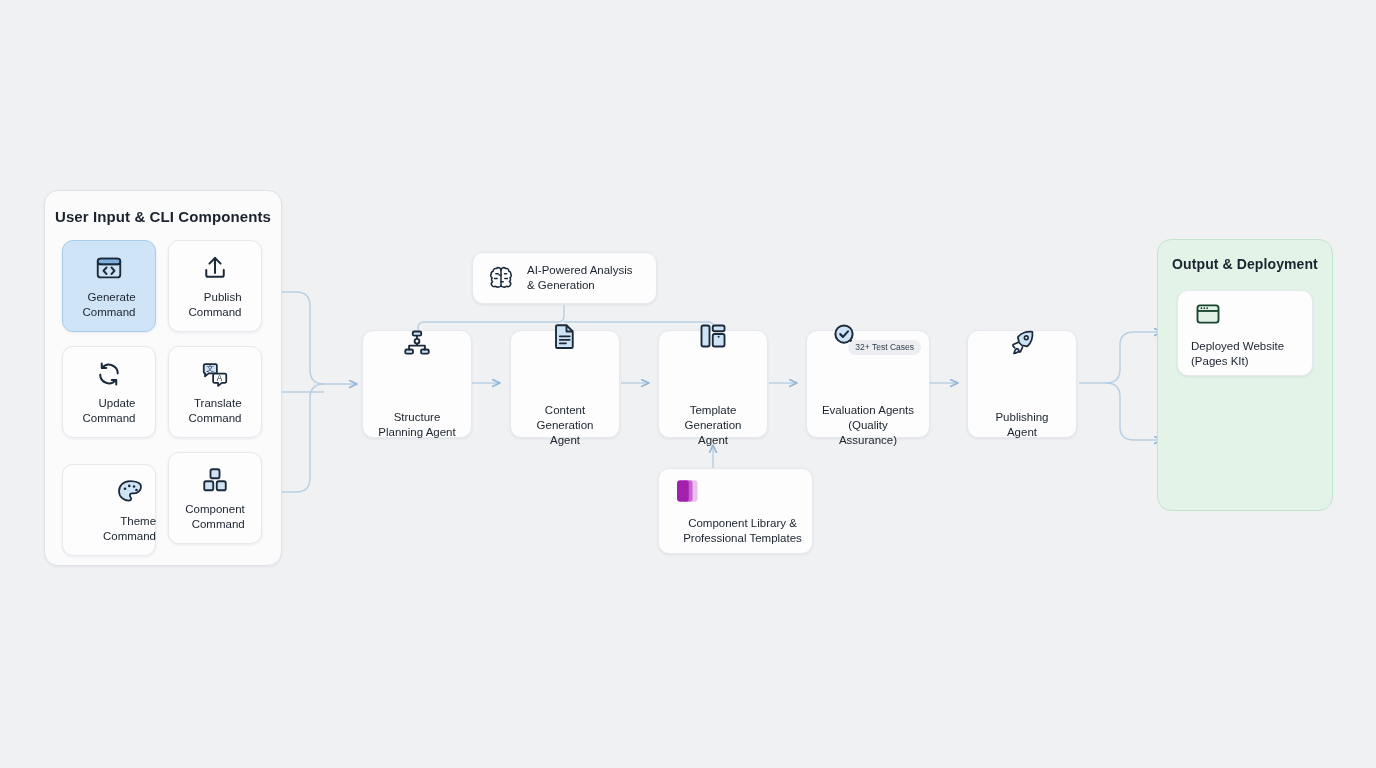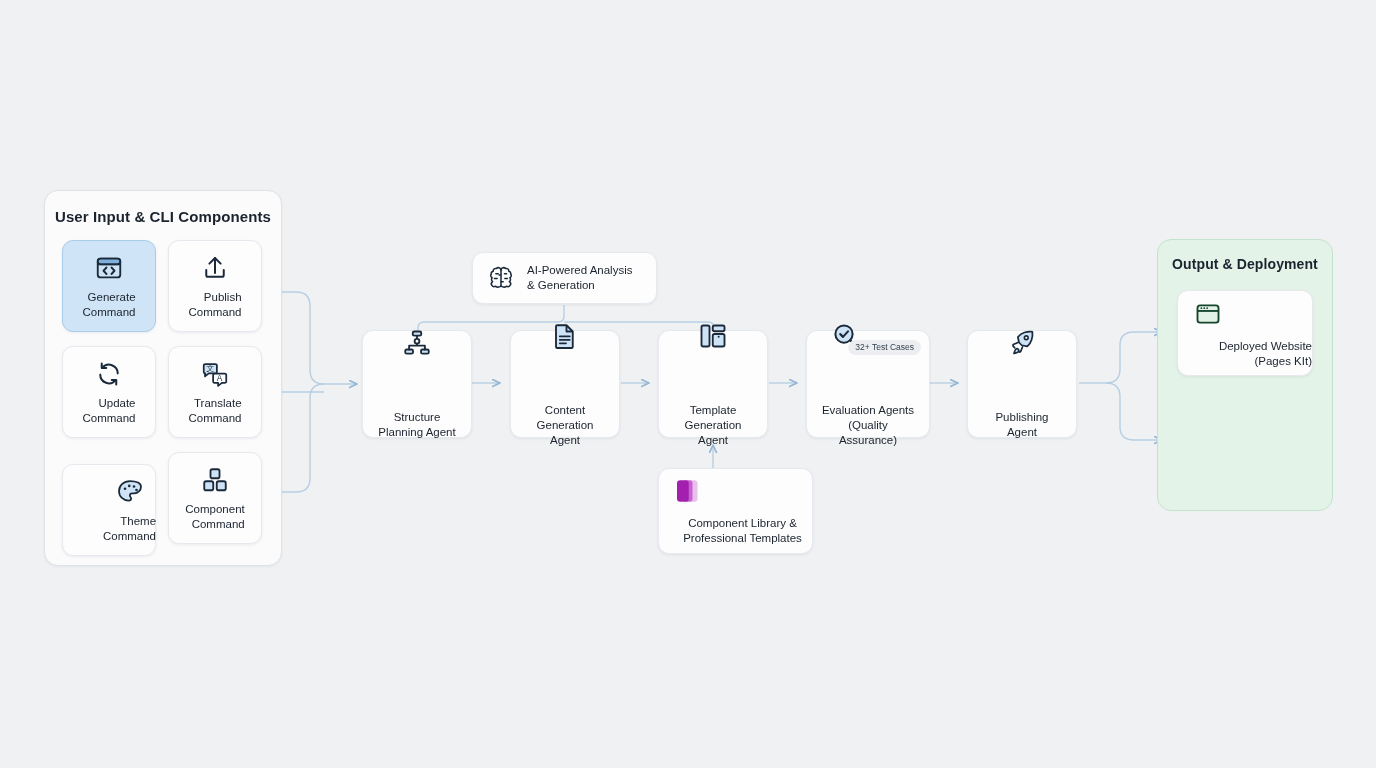--- a/index.html
+++ b/index.html
@@ -88,21 +88,21 @@
   }
   #node-complib .ico { margin-bottom: 10px; }
   #node-complib .label { text-align: center; width: 100%; font-size: 11.5px; line-height: 15px; }
 
   
   .outnode {
     left: 1177px; width: 136px; height: 86px;
     align-items: flex-start; padding-left: 13px;
   }
   .outnode .ico { margin-bottom: 8px; }
-  .outnode .label { width: 100%; text-align: right; font-size: 11.5px; line-height: 15px; }
+  .outnode .label { width: 100%; text-align: left; font-size: 11.5px; line-height: 15px; }
 
   
   .badge {
     position: absolute; right: 8px; top: 9px;
     background: #eceef1; color: #32404f;
     border-radius: 9px; padding: 2px 7px;
     font-size: 8.5px; line-height: 11px; white-space: nowrap;
   }
   
   .tile { border-radius: 7px; padding: 3px; display: inline-block; line-height: 0; }

